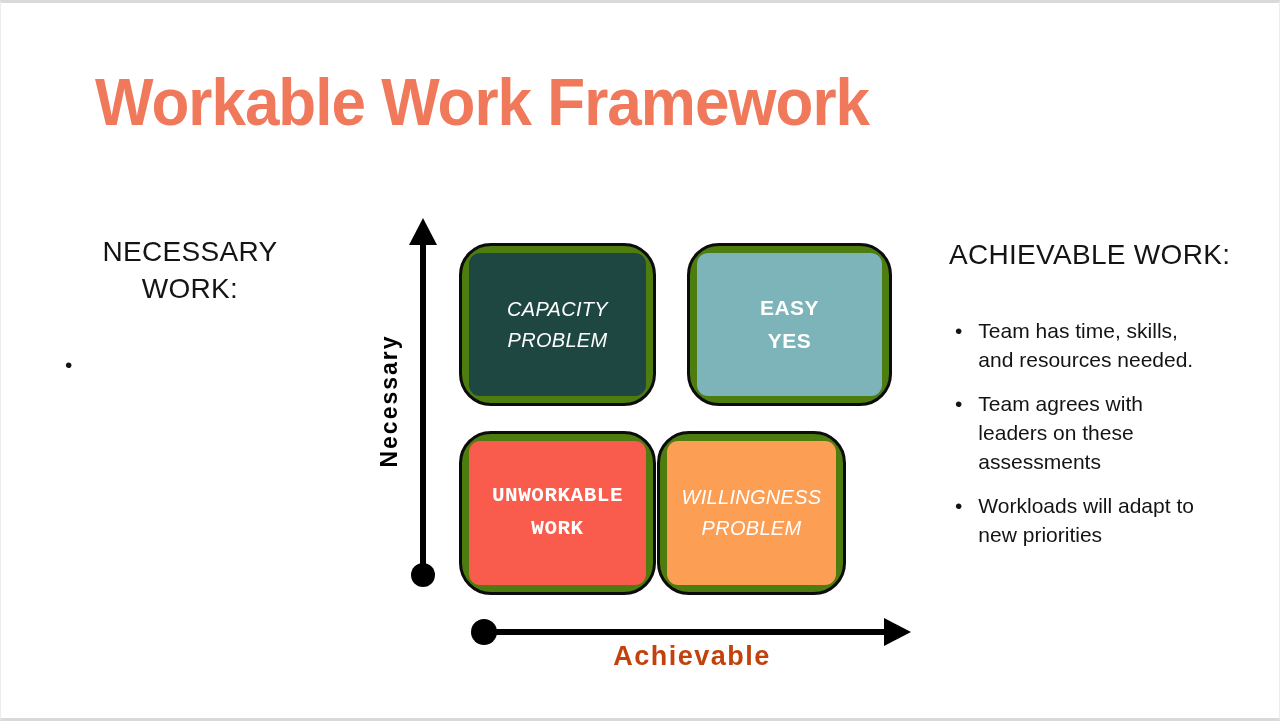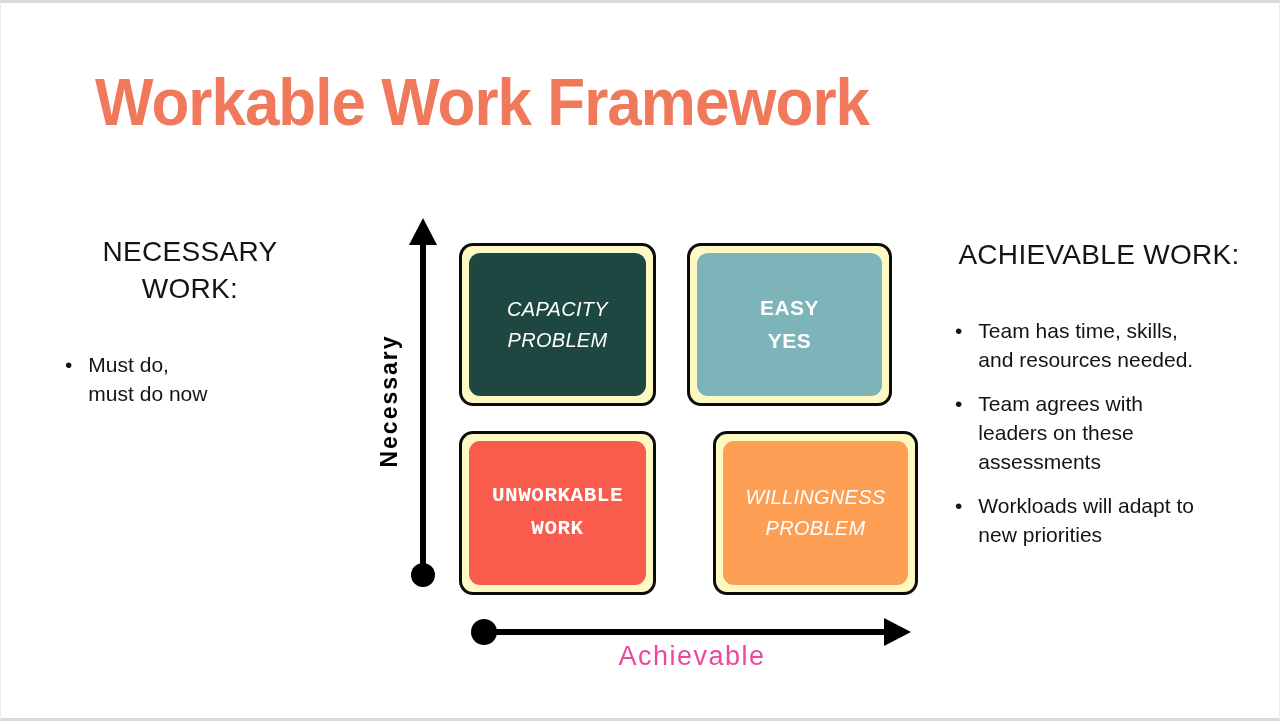--- a/index.html
+++ b/index.html
@@ -37,49 +37,49 @@
   .panel-right { left: 948px; top: 233px; width: 300px; }
   .panel h2 {
     font-size: 28px;
     font-weight: 400;
     letter-spacing: 0.3px;
     line-height: 1.33;
     white-space: pre-line;
     margin-bottom: 18px;
   }
   .panel-left h2 { text-align: center; }
-  .panel-right h2 { text-align: center; }
+  .panel-right h2 { text-align: left; }
   .bullet-list { list-style: none; margin-top: 44px; }
   .bullet-item {
     display: flex;
     gap: 16px;
     margin-bottom: 15px;
     font-size: 21px;
     line-height: 1.38;
   }
   .bullet-item .marker::before {
     content: "\2022";
     font-size: 21px;
     line-height: 1.38;
   }
   .bullet-item .bullet-text { white-space: pre-line; }
   .panel-left .bullet-item { padding-left: 8px; }
   .panel-right .bullet-item { padding-left: 6px; }
   
   .quad {
     position: absolute;
-    background: #fef9c3;
+    background: #4d7c0f;
     border: 3.5px solid #0c0c0c;
-    border-radius: 14px;
+    border-radius: 32px;
     padding: 7px;
   }
   .quad-tl { left: 458px; top: 240px; width: 197px; height: 163px; }
   .quad-tr { left: 686px; top: 240px; width: 205px; height: 163px; }
   .quad-bl { left: 458px; top: 428px; width: 197px; height: 164px; font-family: Liberation Mono, monospace; }
-  .quad-br { left: 712px; top: 428px; width: 205px; height: 164px; }
+  .quad-br { left: 656px; top: 428px; width: 189px; height: 164px; }
   .quad-inner {
     width: 100%; height: 100%;
     border-radius: 11px;
     display: flex;
     align-items: center;
     justify-content: center;
     text-align: center;
     color: #ffffff;
     white-space: pre-line;
     line-height: 1.55;
@@ -115,41 +115,39 @@
     font-weight: 800;
     letter-spacing: 2px;
     color: #000000;
     white-space: nowrap;
   }
   .x-axis-label {
     position: absolute;
     left: 691px; top: 638px;
     transform: translateX(-50%);
     font-size: 27px;
-    font-weight: 400;
+    font-weight: 700;
     letter-spacing: 1.5px;
-    color: #ec4899;
+    color: #c2410c;
     white-space: nowrap;
   }
 </style>
 </head>
 <body>
 
 <div class="slide">
 
   <h1 class="title" style="color: rgb(240, 121, 91);">Workable Work Framework</h1>
 
   <section class="panel panel-left">
     <h2>NECESSARY
 WORK:</h2>
     <ul class="bullet-list">
       <li class="bullet-item">
         <span class="marker"></span>
-        <span class="bullet-text">Must do,
-must do now</span>
       </li>
     </ul>
   </section>
 
   <section class="panel panel-right">
     <h2>ACHIEVABLE WORK:</h2>
     <ul class="bullet-list">
       <li class="bullet-item">
         <span class="marker"></span>
         <span class="bullet-text">Team has time, skills,

